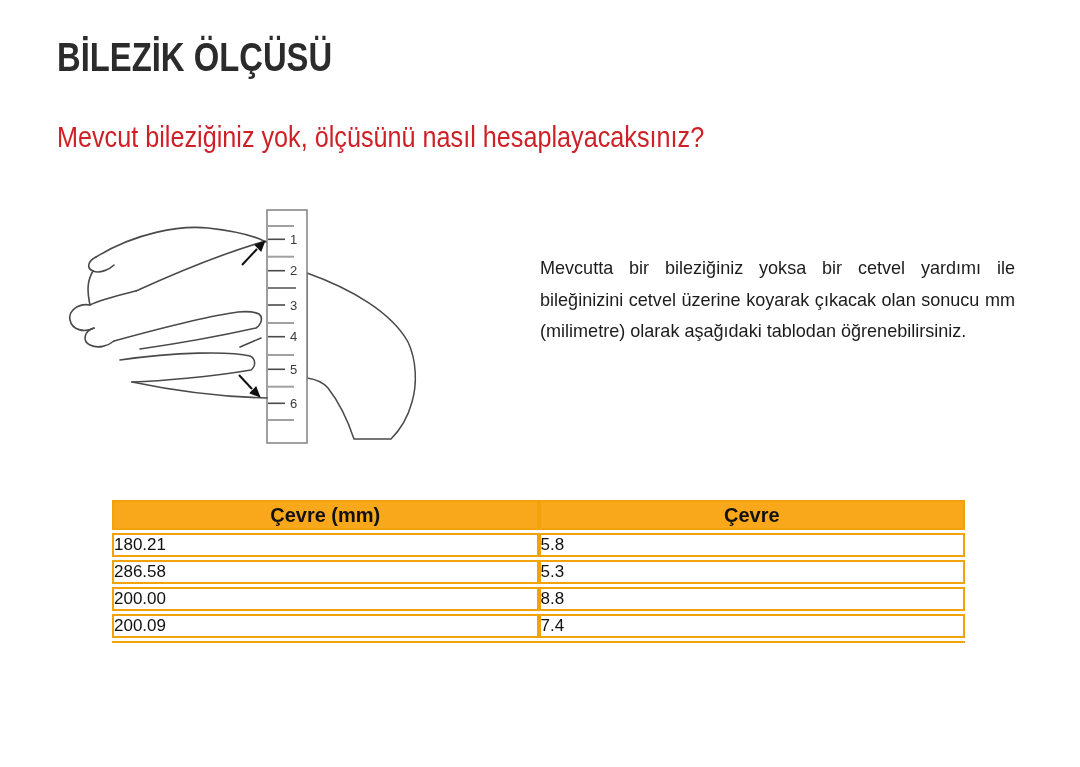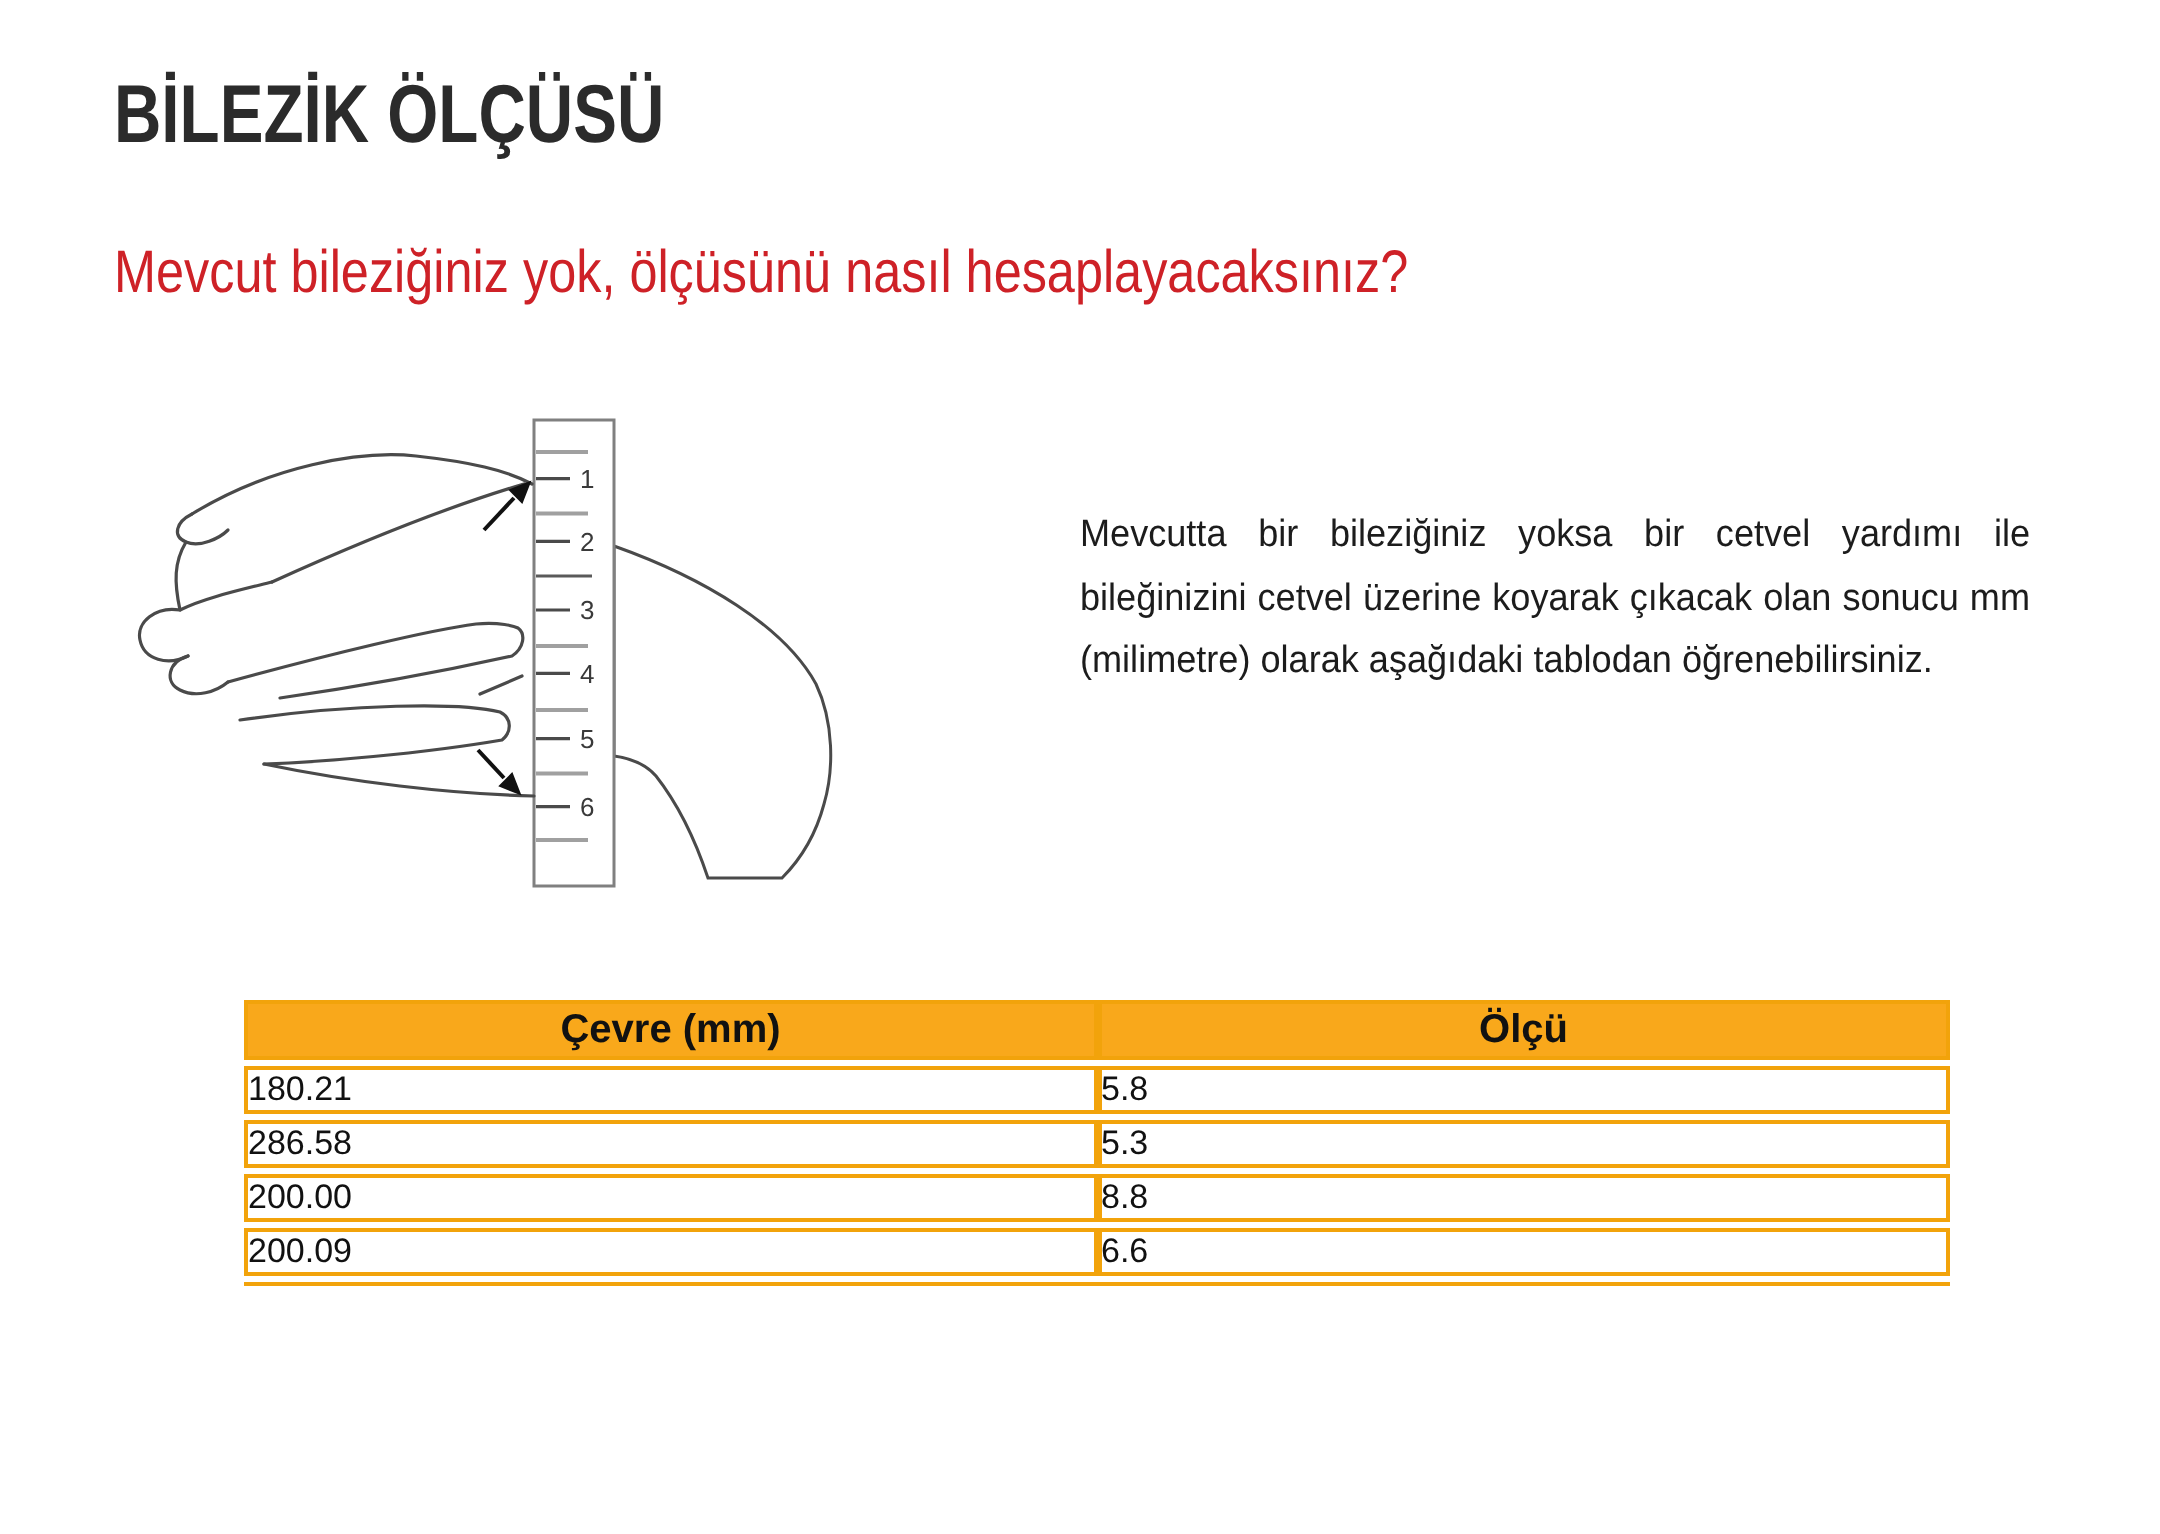--- a/index.html
+++ b/index.html
@@ -36,21 +36,21 @@
     width:400px;height:270px;
   }
   .description{
     position:absolute;left:540px;top:252px;
     width:500px;
     font-size:19px;line-height:31.5px;color:var(--body-text,#1C1C1C);
     text-align:justify;
     transform:scaleX(0.95);transform-origin:left top;
   }
   .size-table{
-    position:absolute;left:122px;top:497px;
+    position:absolute;left:112px;top:497px;
     width:853px;
     border-collapse:separate;
     border-spacing:0 3px;
     table-layout:fixed;
   }
   .size-table th{
     background:var(--table-orange,#F9A81B);
     border:2px solid var(--table-border-orange,#F2A30B);
     height:30px;
     font-size:20px;font-weight:700;color:#111;
@@ -140,39 +140,39 @@
       <polygon points="199,201 195.8,192.8 190.9,197.8" fill="#111" stroke="#111" stroke-width="2"></polygon>
     </g>
   </svg>
 
   <p class="description">Mevcutta bir bileziğiniz yoksa bir cetvel yardımı ile bileğinizini cetvel üzerine koyarak çıkacak olan sonucu mm (milimetre) olarak aşağıdaki tablodan öğrenebilirsiniz.</p>
 
   <table class="size-table">
     <thead>
       <tr>
         <th>Çevre (mm)</th>
-        <th>Ölçü</th>
+        <th>Çevre</th>
       </tr>
     </thead>
     <tbody>
       <tr>
         <td>180.21</td>
         <td>5.8</td>
       </tr>
       <tr>
         <td>286.58</td>
         <td>5.3</td>
       </tr>
       <tr>
         <td>200.00</td>
         <td>8.8</td>
       </tr>
       <tr>
         <td>200.09</td>
-        <td>6.6</td>
+        <td>7.4</td>
       </tr>
       <tr>
         <td>101.38</td>
         <td>6.8</td>
       </tr>
     </tbody>
   </table>
 
 </div>
 

